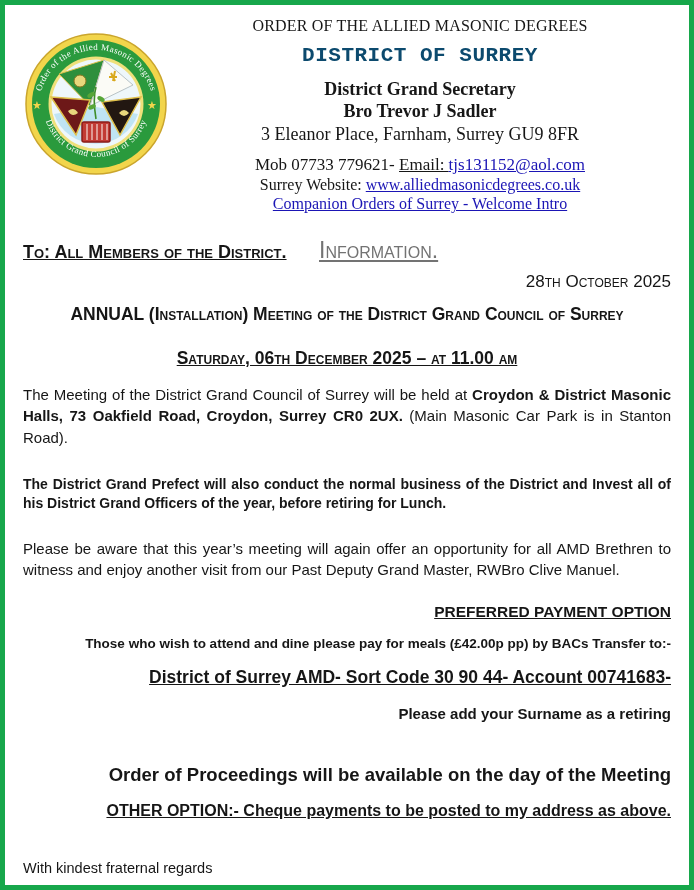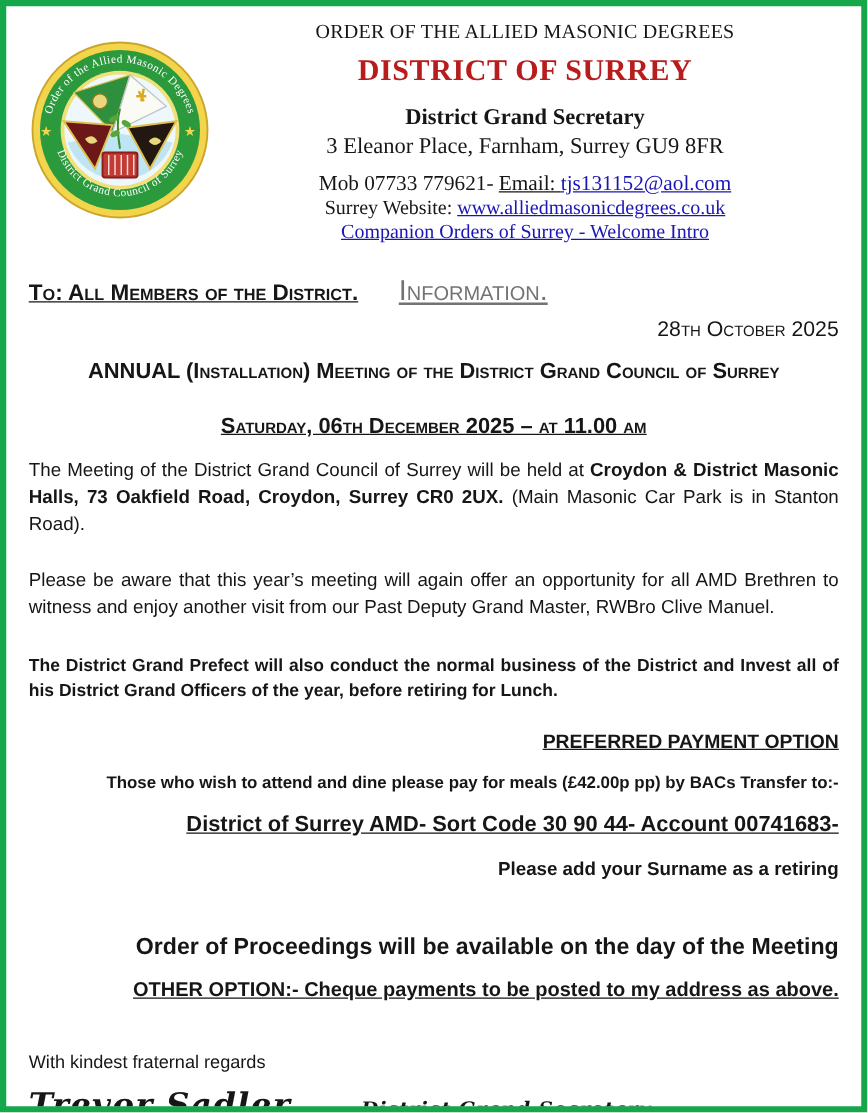--- a/index.html
+++ b/index.html
@@ -7,21 +7,21 @@
     width:694px; height:890px; box-sizing:border-box;
     border:5px solid #17a74b; background:#ffffff;
     font-family:"Liberation Sans", sans-serif; color:#161616;
     padding:8px 18px 0 18px; overflow:hidden; position:relative;
   }
   
   .header { display:flex; }
   .logo-wrap { flex:0 0 146px; margin-top:16px; }
   .header-text { flex:1; text-align:center; font-family:"Liberation Serif", serif; padding-top:4px; }
   .org-line { font-size:16px; letter-spacing:0.2px; }
-  .district-title { font-size:24px; font-weight:bold; color:#b91c1c; margin-top:9px; letter-spacing:0.5px; }
+  .district-title { font-size:21px; font-weight:bold; color:#0c4a6e; margin-top:9px; letter-spacing:0.5px;font-family:Liberation Mono, monospace; }
   .sec-title { font-size:18px; font-weight:bold; margin-top:12px; }
   .sec-name { font-size:18px; font-weight:bold; margin-top:1px; }
   .address { font-size:18px; margin-top:2px; }
   .mob-line { font-size:17px; margin-top:10px; }
   .website-line { font-size:16px; margin-top:1px; }
   .welcome-line { font-size:16px; margin-top:1px; }
   .link { color:#1b15b5; text-decoration:underline; cursor:pointer; }
   .link-label-underlined { text-decoration:underline; }
   
   .to-row { margin-top:24px; }
@@ -99,20 +99,21 @@
         <ellipse cx="68" cy="66" rx="4" ry="2.2" fill="#57a637" transform="rotate(-30 68 66)"></ellipse>
         <ellipse cx="78" cy="70" rx="4" ry="2.2" fill="#57a637" transform="rotate(30 78 70)"></ellipse>
         <ellipse cx="69" cy="78" rx="4" ry="2.2" fill="#57a637" transform="rotate(-25 69 78)"></ellipse>
       </svg>
     </div>
 
     <div class="header-text">
       <div class="org-line">ORDER OF THE ALLIED MASONIC DEGREES</div>
       <div class="district-title">DISTRICT OF SURREY</div>
       <div class="sec-title">District Grand Secretary</div>
+      <div class="sec-name">Bro Trevor J Sadler</div>
       <div class="address">3 Eleanor Place, Farnham, Surrey GU9 8FR</div>
       <div class="mob-line">
         <span>Mob 07733 779621- </span><span class="link-label-underlined">Email: </span><a class="link">tjs131152@aol.com</a>
       </div>
       <div class="website-line">
         <span>Surrey Website: </span><a class="link">www.alliedmasonicdegrees.co.uk</a>
       </div>
       <div class="welcome-line">
         <a class="link">Companion Orders of Surrey - Welcome Intro</a>
       </div>
@@ -126,23 +127,23 @@
 
   <div class="date-line">28th October 2025</div>
 
   <div class="title-block">
     <div>ANNUAL (Installation) Meeting of the District Grand Council of Surrey</div>
     <div class="title-line2">Saturday, 06th December 2025 – at 11.00 am</div>
   </div>
 
   <p class="para para-first"><span>The Meeting of the District Grand Council of Surrey will be held at </span><span class="b">Croydon &amp; District Masonic Halls, 73 Oakfield Road, Croydon, Surrey CR0 2UX.</span><span> (Main Masonic Car Park is in Stanton Road).</span></p>
 
+  <p class="para para-small">The District Grand Prefect will also conduct the normal business of the District and Invest all of his District Grand Officers of the year, before retiring for Lunch.</p>
+
   <p class="para">Please be aware that this year’s meeting will again offer an opportunity for all AMD Brethren to witness and enjoy another visit from our Past Deputy Grand Master, RWBro Clive Manuel.</p>
-
-  <p class="para para-small">The District Grand Prefect will also conduct the normal business of the District and Invest all of his District Grand Officers of the year, before retiring for Lunch.</p>
 
   <div class="center-bold payment-heading">PREFERRED PAYMENT OPTION</div>
   <div class="center-bold payment-instruction">Those who wish to attend and dine please pay for meals (£42.00p pp) by BACs Transfer to:-</div>
   <div class="center-bold account-line">District of Surrey AMD- Sort Code 30 90 44- Account 00741683-</div>
   <div class="center-bold reference-line">Please add your Surname as a retiring</div>
   <div class="center-bold proceedings">Order of Proceedings will be available on the day of the Meeting</div>
 
   <div class="center-bold other-option">OTHER OPTION:- Cheque payments to be posted to my address as above.</div>
   <div class="regards">With kindest fraternal regards</div>
   <div class="signature-row">

